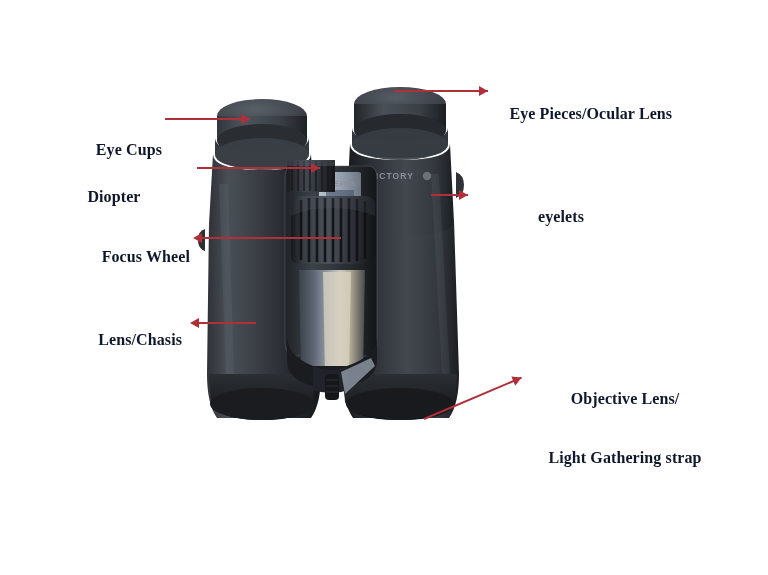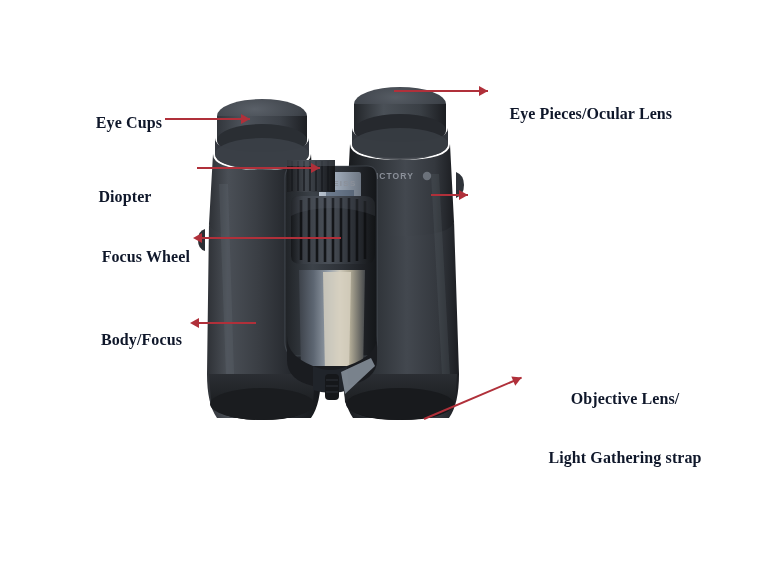--- a/index.html
+++ b/index.html
@@ -266,41 +266,42 @@
   <div class="arrow to-left" style="left:190px; top:318px; width:66px; height:10px;">
     <div class="shaft" style="width:59px;"></div>
     <div class="head" style="left:0;"></div>
   </div>
 
   <div class="arrow to-right" style="left:424px; top:414px; width:106px; height:10px; transform: rotate(-23deg);">
     <div class="shaft" style="width:106px;"></div>
     <div class="head" style="right:0;"></div>
   </div>
 
-  <div class="label right-align" style="left:20px; top:93px; width:142px;">
+  <div class="label right-align" style="left:20px; top:120px; width:142px;">
     <span>Eye Cups</span>
   </div>
 
   <div class="label left-align" style="left:493px; top:84px; width:268px;">
     <span>Eye Pieces/Ocular Lens</span>
   </div>
 
-  <div class="label center-align" style="left:51px; top:148px; width:148px;">
+  <div class="label center-align" style="left:40px; top:148px; width:148px;">
     <div>Diopter</div>
   </div>
 
   <div class="label center-align" style="left:466px; top:168px; width:190px;">
+    <div>eyelets</div>
   </div>
 
   <div class="label right-align" style="left:30px; top:227px; width:160px;text-align:right;">
     <span>Focus Wheel</span>
   </div>
 
   <div class="label right-align" style="left:20px; top:310px; width:162px;">
-    <span>Body/Focus</span>
+    <span>Lens/Chasis</span>
   </div>
 
   <div class="label center-align" style="left:504px; top:350px; width:242px;">
     <div>Objective Lens/</div>
     <div>Light Gathering strap</div>
   </div>
 
 </div>
 
 </body></html>

